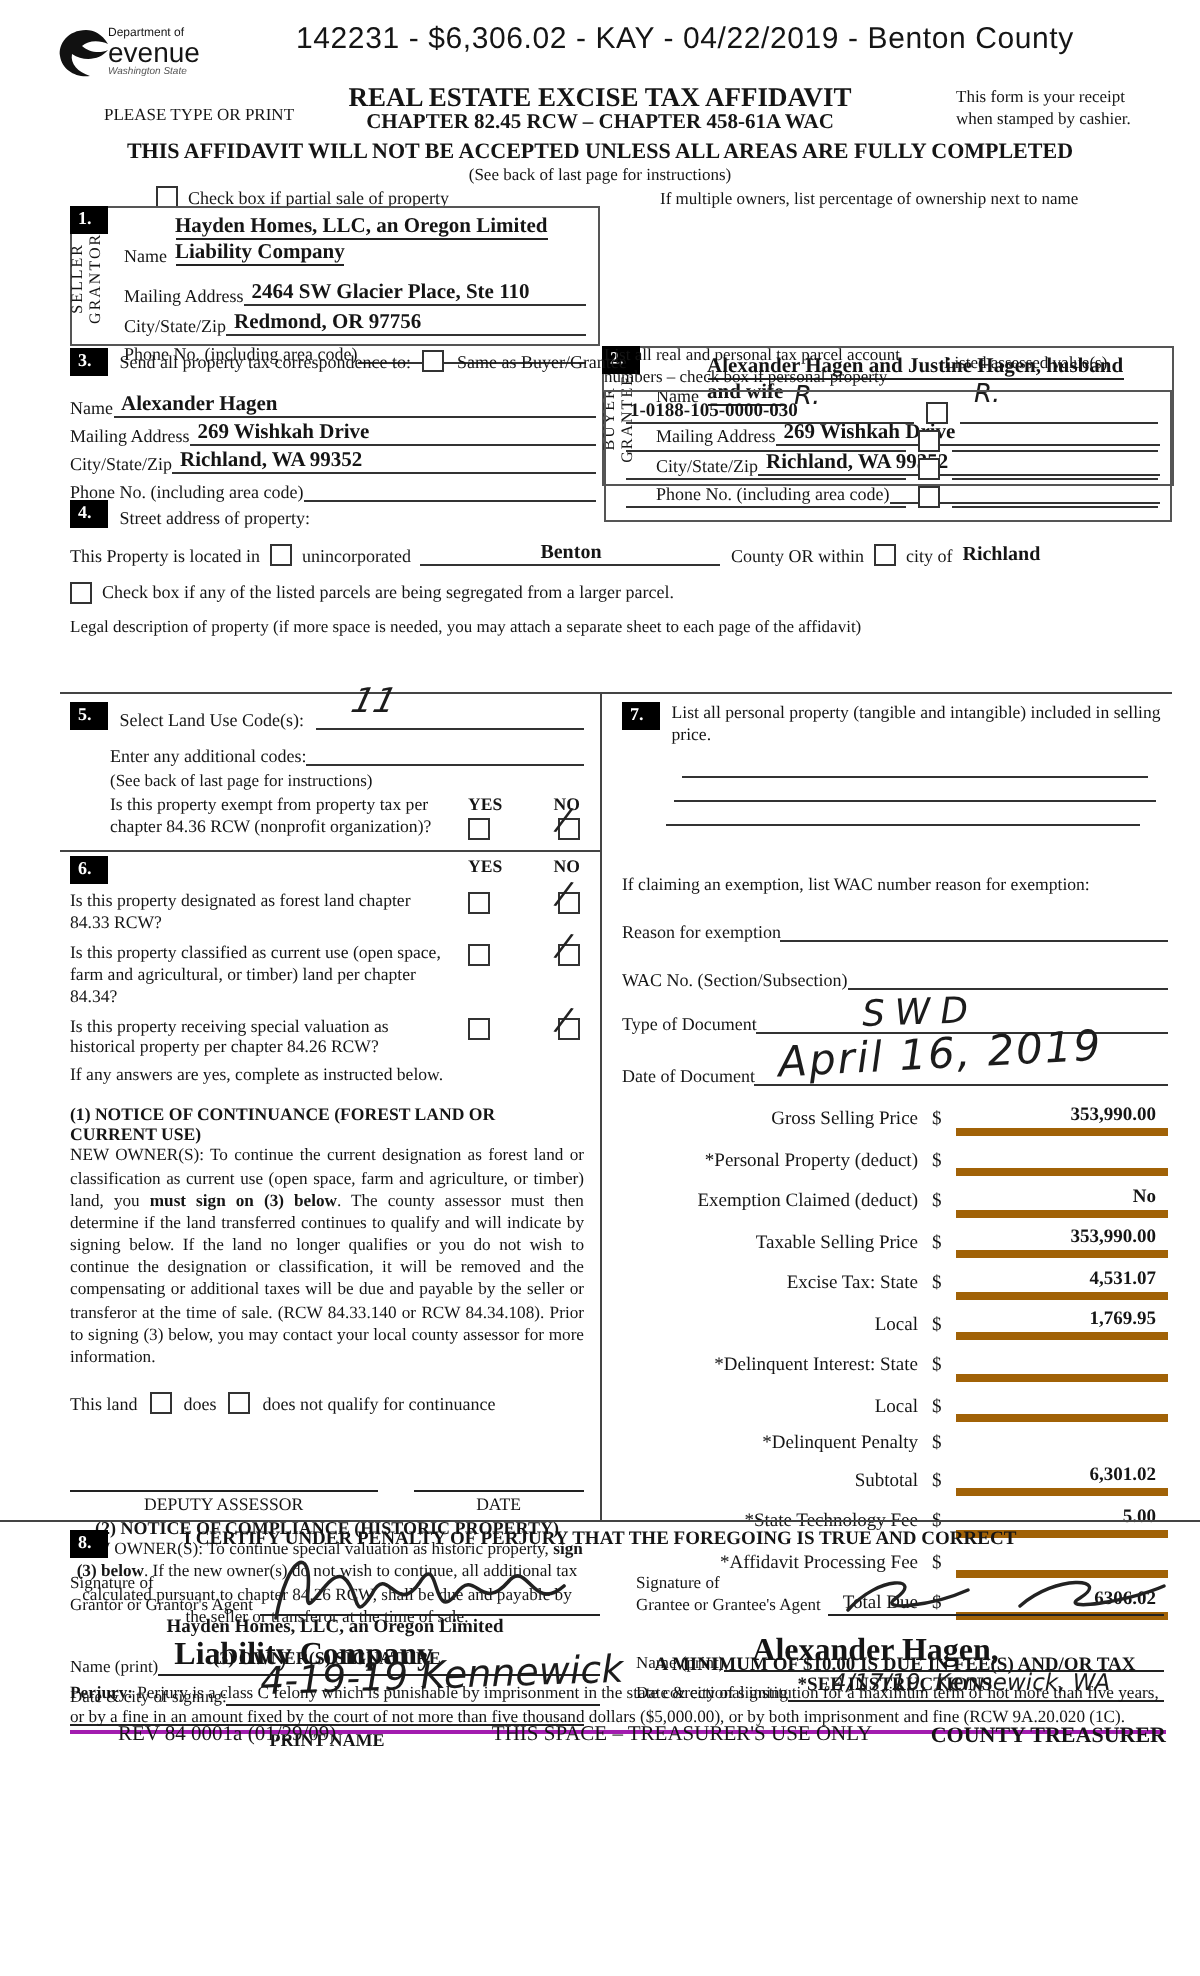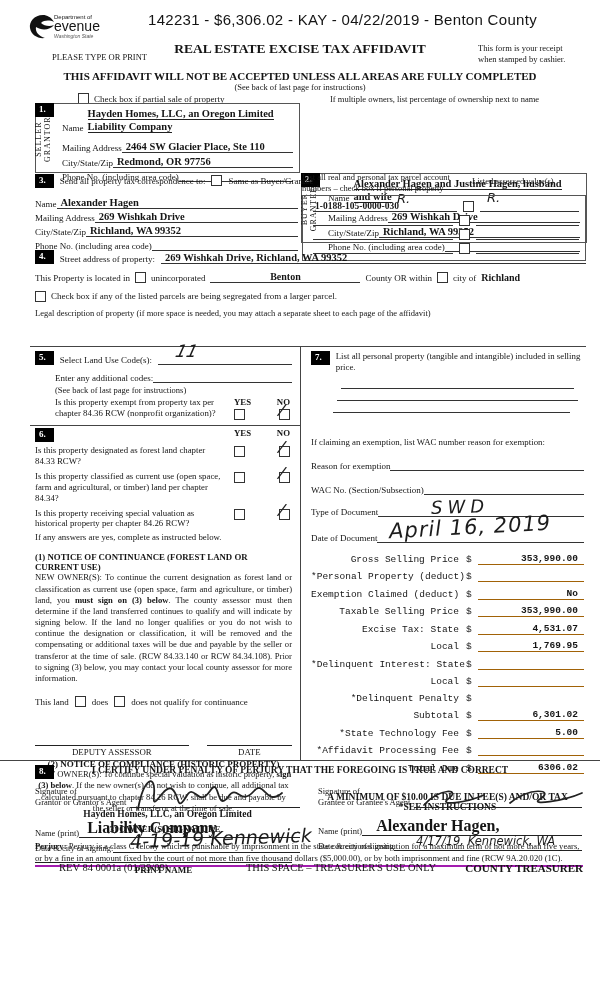--- a/index.html
+++ b/index.html
@@ -18,24 +18,24 @@
   .cb{display:inline-block;width:9px;height:9px;border:1.2px solid #333;position:relative;background:#fff;vertical-align:-1px;flex:none;}
   .cb .mark{position:absolute;left:-1px;top:-8px;font-size:16px;line-height:1;font-family:"DejaVu Sans",sans-serif;font-style:italic;color:#222;transform:rotate(10deg);}
   .hand{font-family:"DejaVu Sans",sans-serif;font-style:italic;color:#1c1c1c;}
   .box{border:1.3px solid #555;position:relative;}
   .side{position:absolute;left:-28px;top:26px;transform:rotate(-90deg);transform-origin:center;font-size:8px;letter-spacing:1px;width:70px;text-align:center;line-height:1.15;}
   .qrow{display:flex;align-items:flex-start;margin-top:3px;}
   .qtext{flex:1;font-size:8.8px;line-height:1.25;}
   .qcells{width:56px;display:flex;justify-content:space-between;padding:1px 2px 0 8px;flex:none;}
   .ynhead{width:56px;display:flex;justify-content:space-between;padding:0 2px 0 8px;font-size:8.8px;font-weight:bold;flex:none;}
   .para{font-size:8.6px;line-height:1.3;text-align:justify;}
-  .moneyrow{display:flex;align-items:flex-end;margin-top:5.5px;font-size:9.5px;font-family:Liberation Mono, monospace;}
+  .moneyrow{display:flex;align-items:center;margin-top:5.5px;font-size:9.5px;}
   .mlabel{width:148px;text-align:right;padding-right:7px;white-space:nowrap;font-size:9.5px;}
   .mdollar{width:12px;font-size:9.5px;}
-  .mline{flex:1;border-bottom:1px solid #a16207;text-align:right;font-weight:bold;font-size:9.5px;padding-right:6px;min-height:11px;}
+  .mline{flex:1;border-bottom:4px solid #a16207;text-align:right;font-weight:bold;font-size:9.5px;padding-right:6px;min-height:11px;}
   .cols{position:absolute;top:346px;left:30px;width:556px;display:flex;border-top:1.3px solid #444;}
   .colL{width:271px;border-right:1.2px solid #444;padding:4px 8px 0 5px;box-sizing:border-box;height:414px;}
   .colR{flex:1;padding:4px 2px 0 10px;box-sizing:border-box;height:414px;}
   svg{display:block;}
 </style>
 </head>
 <body>
 
 <div class="page">
 
@@ -52,20 +52,21 @@
         <div class="sans" style="font-size:6px;">Department of</div>
         <div class="sans" style="font-size:14px;margin-top:-2px;">evenue</div>
         <div class="sans" style="font-size:5px;color:#555;margin-top:-1px;font-style:italic;">Washington State</div>
       </span>
     </div>
   </div>
 
   <div class="abs lbl" style="top:52px;left:52px;font-size:8.5px;">PLEASE TYPE OR PRINT</div>
 
   <div class="abs ctr b" style="top:41px;font-size:13.5px;">REAL ESTATE EXCISE TAX AFFIDAVIT</div>
+  <div class="abs ctr b" style="top:56px;font-size:10.5px;">CHAPTER 82.45 RCW – CHAPTER 458-61A WAC</div>
   <div class="abs sm" style="top:43px;left:478px;width:100px;line-height:1.3;">This form is your receipt when stamped by cashier.</div>
   <div class="abs ctr b" style="top:70px;font-size:11px;">THIS AFFIDAVIT WILL NOT BE ACCEPTED UNLESS ALL AREAS ARE FULLY COMPLETED</div>
   <div class="abs ctr sm" style="top:82px;">(See back of last page for instructions)</div>
 
   <div class="abs" style="top:93px;left:78px;display:flex;align-items:center;gap:5px;">
     <span class="cb"></span>
     <span class="lbl">Check box if partial sale of property</span>
   </div>
   <div class="abs sm" style="top:94px;left:330px;">If multiple owners, list percentage of ownership next to name</div>
 
@@ -174,21 +175,20 @@
         <span class="cb"></span>
         <span style="flex:1;border-bottom:1px solid #333;min-height:10px;"></span>
       </div>
     </div>
   </div>
 
   <div class="abs" style="top:250px;left:35px;width:551px;">
     <div style="display:flex;align-items:flex-end;gap:6px;">
       <span class="tab">4.</span>
       <span class="lbl">Street address of property:</span>
-      <span class="fill val">269 Wishkah Drive, Richland, WA  99352</span>
     </div>
     <div style="display:flex;align-items:flex-end;gap:5px;margin-top:7px;font-size:9px;">
       <span>This Property is located in</span>
       <span class="cb"></span>
       <span>unincorporated</span>
       <span style="width:150px;border-bottom:1px solid #333;text-align:center;font-weight:bold;font-size:10px;">Benton</span>
       <span>County OR  within</span>
       <span class="cb"></span>
       <span>city of</span>
       <span class="b" style="font-size:10px;">Richland</span>

